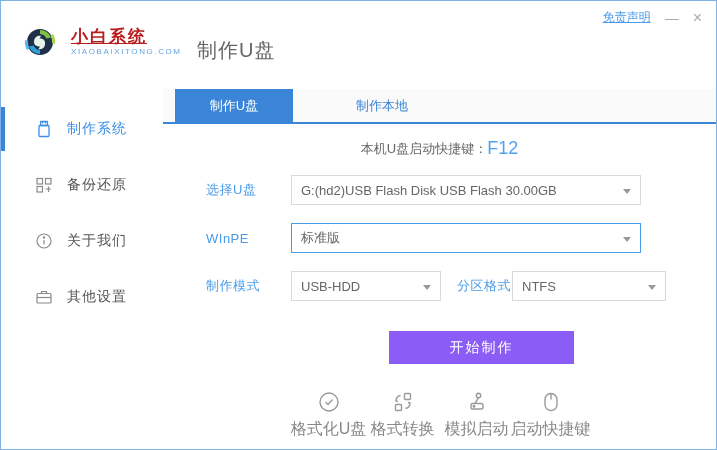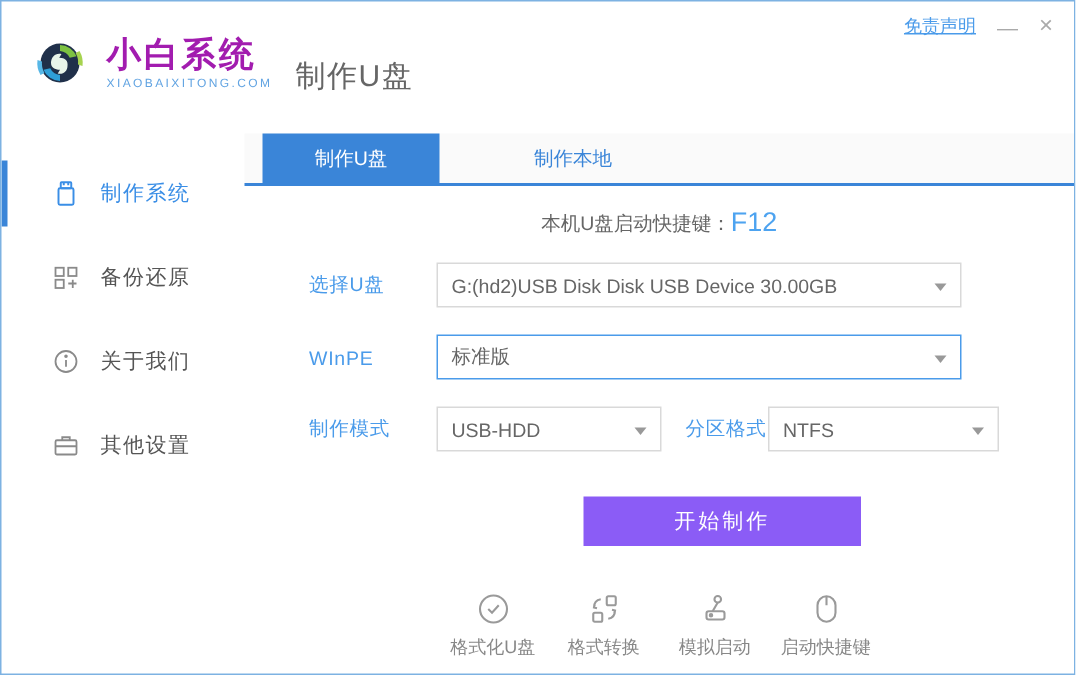--- a/index.html
+++ b/index.html
@@ -3,21 +3,21 @@
 <meta charset="utf-8">
 <style>
   html,body{margin:0;padding:0;background:#fff;font-family:"Liberation Sans","DejaVu Sans",sans-serif;}
   .window{position:relative;width:717px;height:450px;box-sizing:border-box;border:1px solid #7db2e2;background:#fff;overflow:hidden;}
 
   
   .header{position:relative;height:88px;}
   .logo-wrap{position:absolute;left:16px;top:18px;display:flex;align-items:center;}
   .logo-badge{width:46px;height:46px;}
   .brand-block{margin-left:8px;}
-  .brand-name{font-size:23px;font-weight:bold;color:#a21caf;letter-spacing:2px;line-height:1.1;}
+  .brand-name{font-size:17px;font-weight:bold;color:#b91c1c;letter-spacing:2px;line-height:1.1;text-decoration:underline;}
   .brand-domain{font-size:8px;color:#62a4e2;letter-spacing:1.6px;margin-top:1px;}
   .page-title{position:absolute;left:196px;top:36px;font-size:20px;color:#666;letter-spacing:1px;}
   .win-controls{position:absolute;right:14px;top:8px;display:flex;align-items:center;gap:14px;}
   .disclaimer{font-size:12px;color:#4a9bea;text-decoration:underline;cursor:pointer;}
   .win-btn{font-size:14px;color:#aaa;cursor:pointer;line-height:14px;}
   .win-btn.close{font-size:16px;}
 
   
   .body{display:flex;height:361px;}
   .sidebar{width:162px;padding-top:12px;}
@@ -53,21 +53,21 @@
   .sel-sm{width:154px;}
   .select.focus{border-color:#4a9bea;}
 
   
   .start-btn{margin:30px 0 0 183px;width:185px;height:33px;background:#8b5cf6;color:#fff;font-size:14px;letter-spacing:2px;border:none;display:flex;align-items:center;justify-content:center;cursor:pointer;}
 
   
   .tools{position:absolute;left:0;right:0;bottom:10px;display:flex;justify-content:center;gap:10px;}
   .tool{width:64px;display:flex;flex-direction:column;align-items:center;cursor:pointer;}
   .tool .t-icon{height:26px;display:flex;align-items:flex-end;justify-content:center;}
-  .tool .t-label{margin-top:5px;font-size:12px;color:#888;white-space:nowrap;}
+  .tool .t-label{margin-top:5px;font-size:16px;color:#888;white-space:nowrap;}
   svg{display:block;}
 </style>
 </head>
 <body>
 
 <div class="window">
 
   <div class="header">
     <div class="logo-wrap">
       <div class="logo-badge">
@@ -154,21 +154,21 @@
 
       <div class="hotkey">
         <span>本机U盘启动快捷键：</span><span class="fkey">F12</span>
       </div>
 
       <div class="form">
 
         <div class="frow">
           <span class="flabel">选择U盘</span>
           <div class="select sel-wide">
-            <span class="val">G:(hd2)USB Disk Disk USB Device 30.00GB</span>
+            <span class="val">G:(hd2)USB Flash Disk USB Flash 30.00GB</span>
             <span class="caret"></span>
           </div>
         </div>
 
         <div class="frow">
           <span class="flabel">WInPE</span>
           <div class="select sel-wide focus">
             <span class="val">标准版</span>
             <span class="caret"></span>
           </div>

